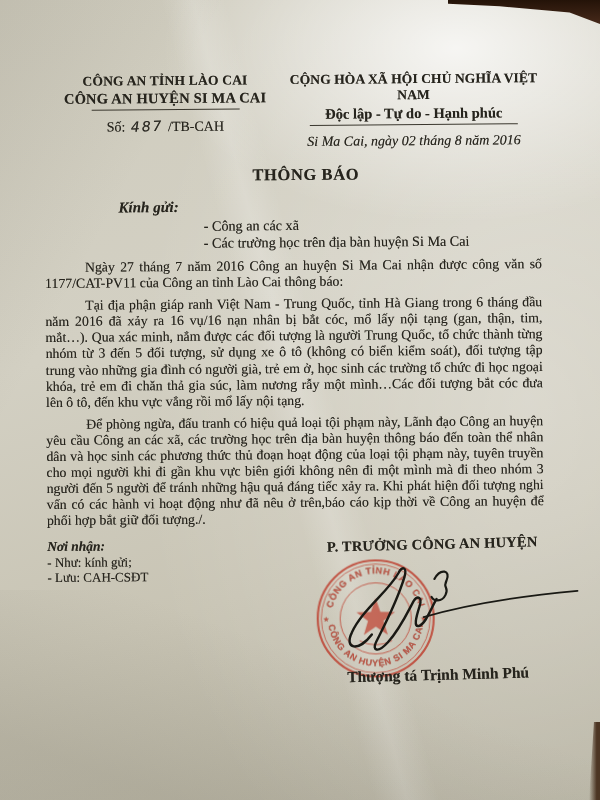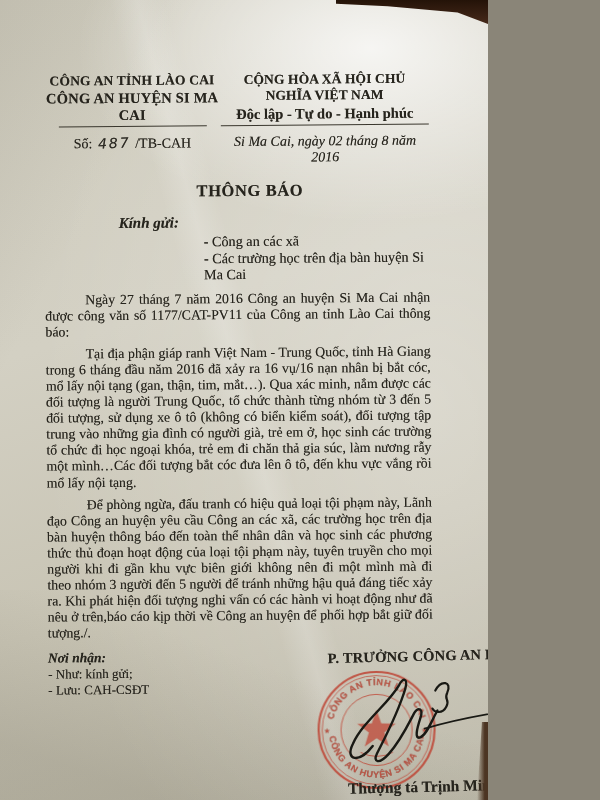--- a/index.html
+++ b/index.html
@@ -5,21 +5,21 @@
   :root{
     --stamp-red:#bf4636;
     --paper:#cdcabc;
     --ink:#26241d;
   }
   *{margin:0;padding:0;box-sizing:border-box;}
   html,body{width:600px;height:800px;overflow:hidden;}
   body{font-family:"Liberation Serif",serif;background:#8a8578;}
 
   .photo{
-    position:relative;width:488px;height:800px;overflow:hidden;
+    position:relative;width:600px;height:800px;overflow:hidden;
     background:
       radial-gradient(ellipse 420px 250px at 76% 6%, rgba(255,255,255,.78), rgba(255,255,255,0) 70%),
       radial-gradient(ellipse 520px 760px at 88% 50%, rgba(255,255,255,.30), rgba(255,255,255,0) 75%),
       linear-gradient(118deg, rgba(110,104,88,.14) 0%, rgba(110,104,88,0) 22%),
       linear-gradient(75deg, rgba(255,255,255,0) 46%, rgba(255,255,255,.18) 50%, rgba(255,255,255,0) 54%),
       linear-gradient(163deg, #cfccbe 0%, #d3d0c3 38%, #c8c4b4 68%, #b6b2a1 100%);
   }
   
   .corner-tr{
     position:absolute;top:0;right:0;width:152px;height:24px;z-index:6;

